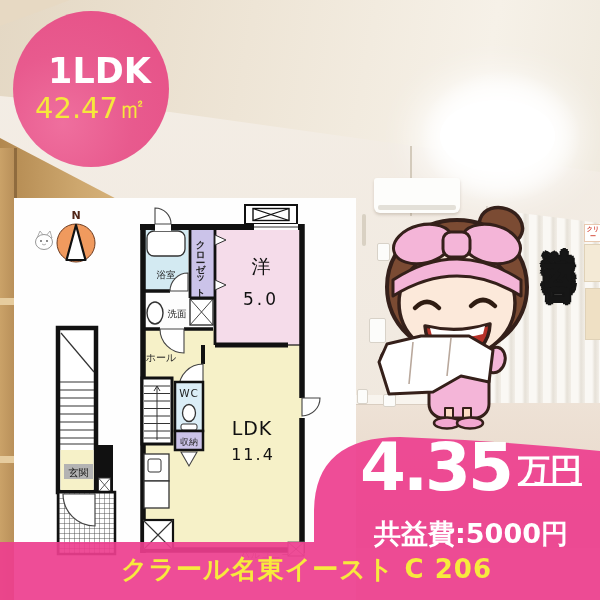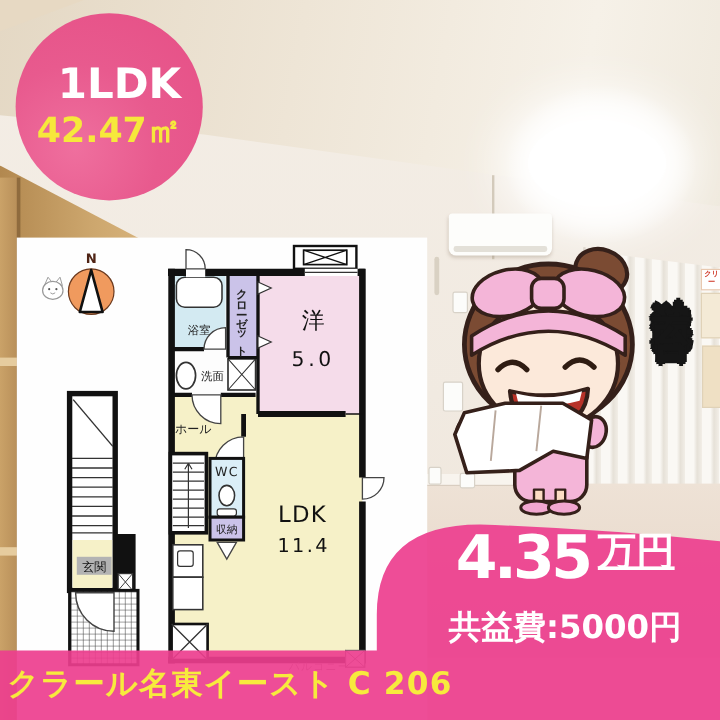--- a/index.html
+++ b/index.html
@@ -47,40 +47,40 @@
   svg text{font-family:"DejaVu Sans",sans-serif;}
   .closet-label{position:absolute;left:196px;top:233px;z-index:3;writing-mode:vertical-rl;
     text-orientation:upright;font-size:9.5px;font-weight:600;color:#222;letter-spacing:1px;line-height:1;}
 
   
   .badge{position:absolute;left:13px;top:11px;width:156px;height:156px;border-radius:50%;z-index:6;
     background:radial-gradient(circle at 32% 72%,#ef6f9e 0%,#e85a8e 45%,#e64f86 100%);
     display:flex;flex-direction:column;align-items:center;justify-content:center;text-align:center;}
   .badge .l1{font-size:35px;font-weight:800;color:#fff;line-height:1.1;margin-left:17px;}
   .badge .l2{font-size:25px;font-weight:700;color:#fff;line-height:1.25;}
-  .badge .l3{font-size:29px;font-weight:700;color:#f6e83b;line-height:1.2;}
+  .badge .l3{font-size:29px;font-weight:400;color:#f6e83b;line-height:1.2;}
 
   
   .mascot{position:absolute;left:373px;top:186px;z-index:3;}
 
   
   .feature-vert{position:absolute;left:543px;top:225px;z-index:4;writing-mode:vertical-rl;
     text-orientation:upright;font-size:31px;font-weight:800;color:#fff;letter-spacing:5px;line-height:1;
     -webkit-text-stroke:1.6px #161616;
     text-shadow:2px 2px 0 #161616,-2px 2px 0 #161616,2px -2px 0 #161616,-2px -2px 0 #161616,0 3px 0 #161616,0 -3px 0 #161616,3px 0 0 #161616,-3px 0 0 #161616;}
 
   
   .swoosh{position:absolute;inset:0;z-index:5;pointer-events:none;}
   .price-block{position:absolute;left:345px;top:438px;width:252px;z-index:6;display:flex;
     flex-direction:column;align-items:center;color:#fff;}
   .price-row{display:flex;align-items:flex-end;gap:7px;}
-  .price-big{font-size:50px;font-weight:800;line-height:.92;letter-spacing:-3px;}
+  .price-big{font-size:66px;font-weight:800;line-height:.92;letter-spacing:-3px;}
   .price-unit{font-size:32px;font-weight:800;padding-bottom:6px;text-decoration:underline;}
   .price-fee{font-size:27px;font-weight:700;margin-top:17px;letter-spacing:0px;}
-  .footer-title{position:absolute;left:6px;top:552px;width:486px;z-index:6;text-align:left;
+  .footer-title{position:absolute;left:6px;top:552px;width:486px;z-index:6;text-align:right;
     font-size:26px;font-weight:800;color:#f7ea3d;letter-spacing:1px;}
 </style>
 </head>
 <body>
 
 <div class="canvas">
 
   <div class="photo">
     <div class="ceiling"></div>
     <div class="corner-wedge"></div>

